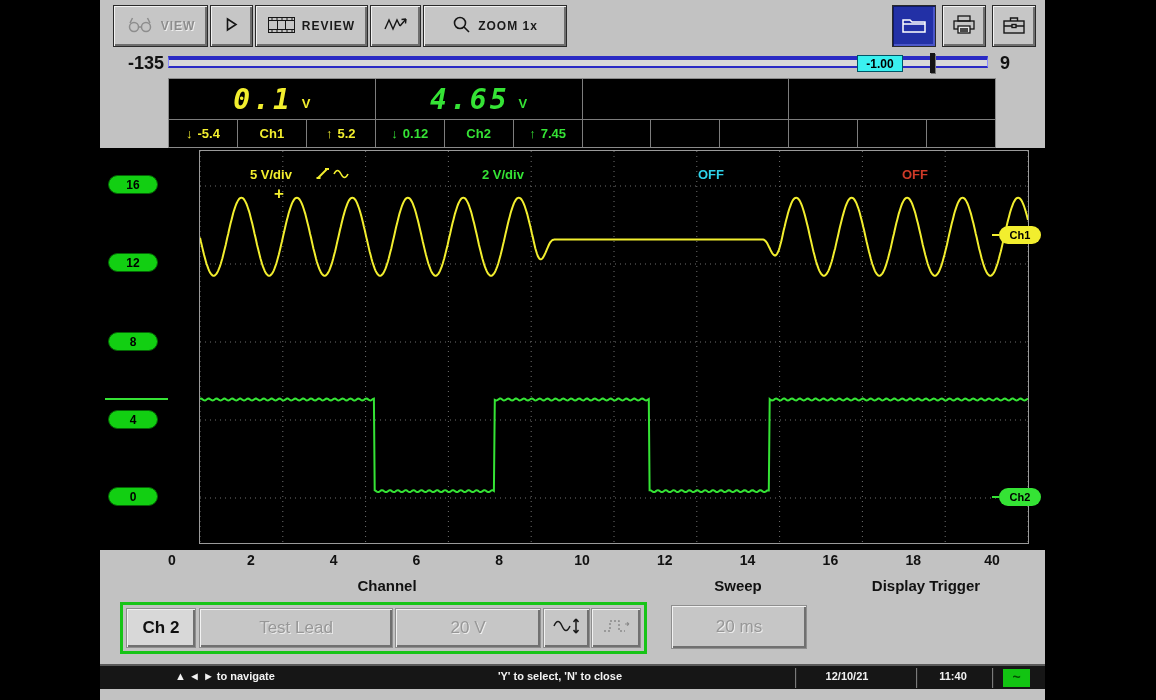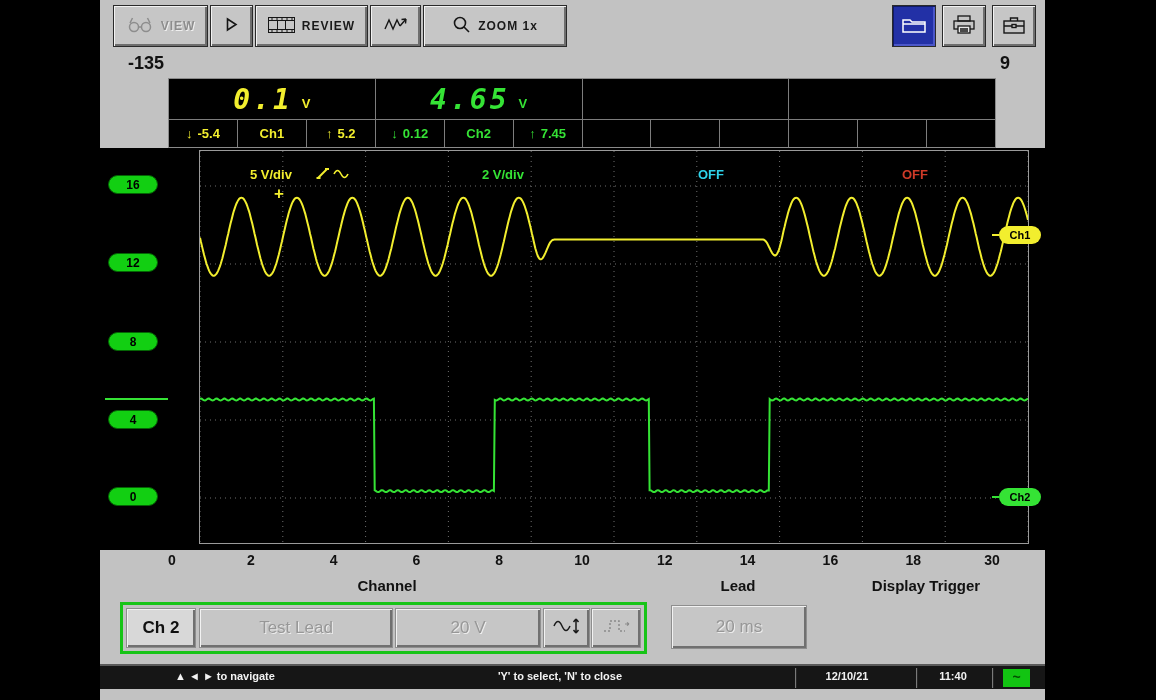--- a/index.html
+++ b/index.html
@@ -168,20 +168,24 @@
           <path d="M8.5 5 V2 h7 v3"></path>
               <path d="M2 10 h8 M14 10 h8"></path>
               <rect x="10" y="8.5" width="4" height="3"></rect>
             </g>
           </svg>
       </span>
     </button>
   </div>
 
   <span class="plabel" style="left:28px">-135</span>
+  <div class="ptrack">
+    <div class="pcursor">-1.00</div>
+    <div class="pthumb"></div>
+  </div>
   <span class="plabel" style="left:900px">9</span>
 
   <div class="readout">
     <div class="r1">
       <div class="cell">
         <span class="seg c-y">0.1</span>
         <span class="unit c-y">V</span>
       </div>
       <div class="cell">
         <span class="seg c-g">4.65</span>
@@ -276,25 +280,25 @@
     <span style="left:4px">0</span>
     <span style="left:82.8px">2</span>
     <span style="left:165.6px">4</span>
     <span style="left:248.4px">6</span>
     <span style="left:331.2px">8</span>
     <span style="left:414px">10</span>
     <span style="left:496.8px">12</span>
     <span style="left:579.6px">14</span>
     <span style="left:662.4px">16</span>
     <span style="left:745.2px">18</span>
-    <span style="left:824px">30</span>
+    <span style="left:824px">40</span>
   </div>
 
   <span class="section-label" style="left:287px">Channel</span>
-  <span class="section-label" style="left:638px">Lead</span>
+  <span class="section-label" style="left:638px">Sweep</span>
   <span class="section-label" style="left:826px">Display Trigger</span>
 
   <div class="grp green">
     <button class="cbtn active" style="left:4px;width:68px">Ch 2</button>
     <button class="cbtn dim" style="left:77px;width:192px">Test Lead</button>
     <button class="cbtn dim" style="left:273px;width:144px">20 V</button>
     <button class="cbtn" style="left:421px;width:45px">
       <span>
         <svg width="27" height="20" viewBox="0 0 27 20">
             <g fill="none" stroke="#1a1a1a" stroke-width="1.5">

